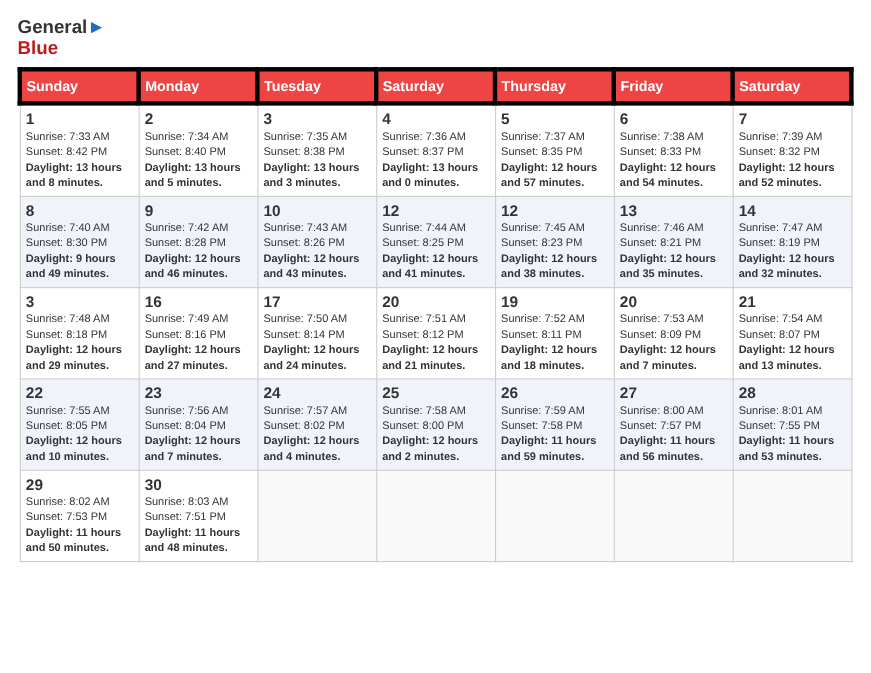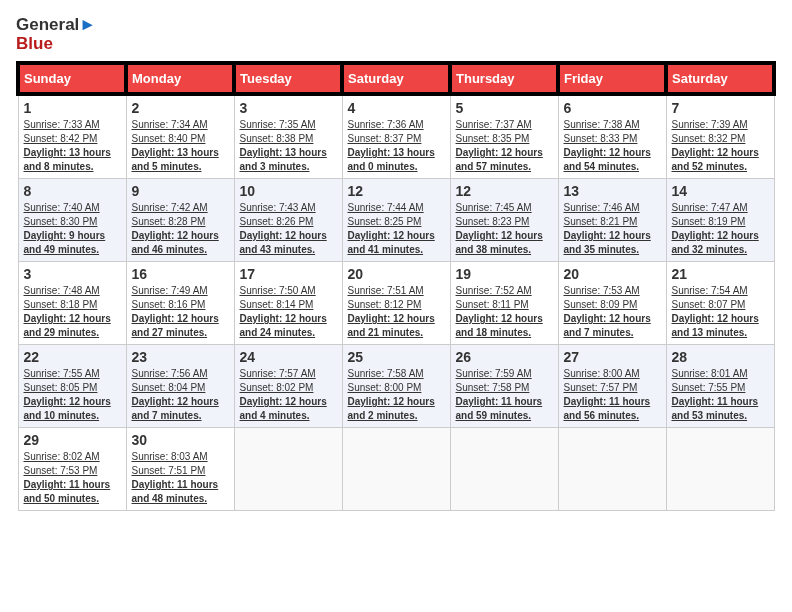--- a/index.html
+++ b/index.html
@@ -62,21 +62,20 @@
     .day-num {
       font-size: 14px;
       font-weight: bold;
       display: block;
       margin-bottom: 2px;
     }
     .cell-info {
       font-size: 10px;
       line-height: 1.4;
       color: #333;
-      text-decoration: underline;
     }
     .empty-cell {
       background: #f9f9f9 !important;
     }
   </style>
 </head>
 <body>
 
 <div class="header">
   <div class="logo">

